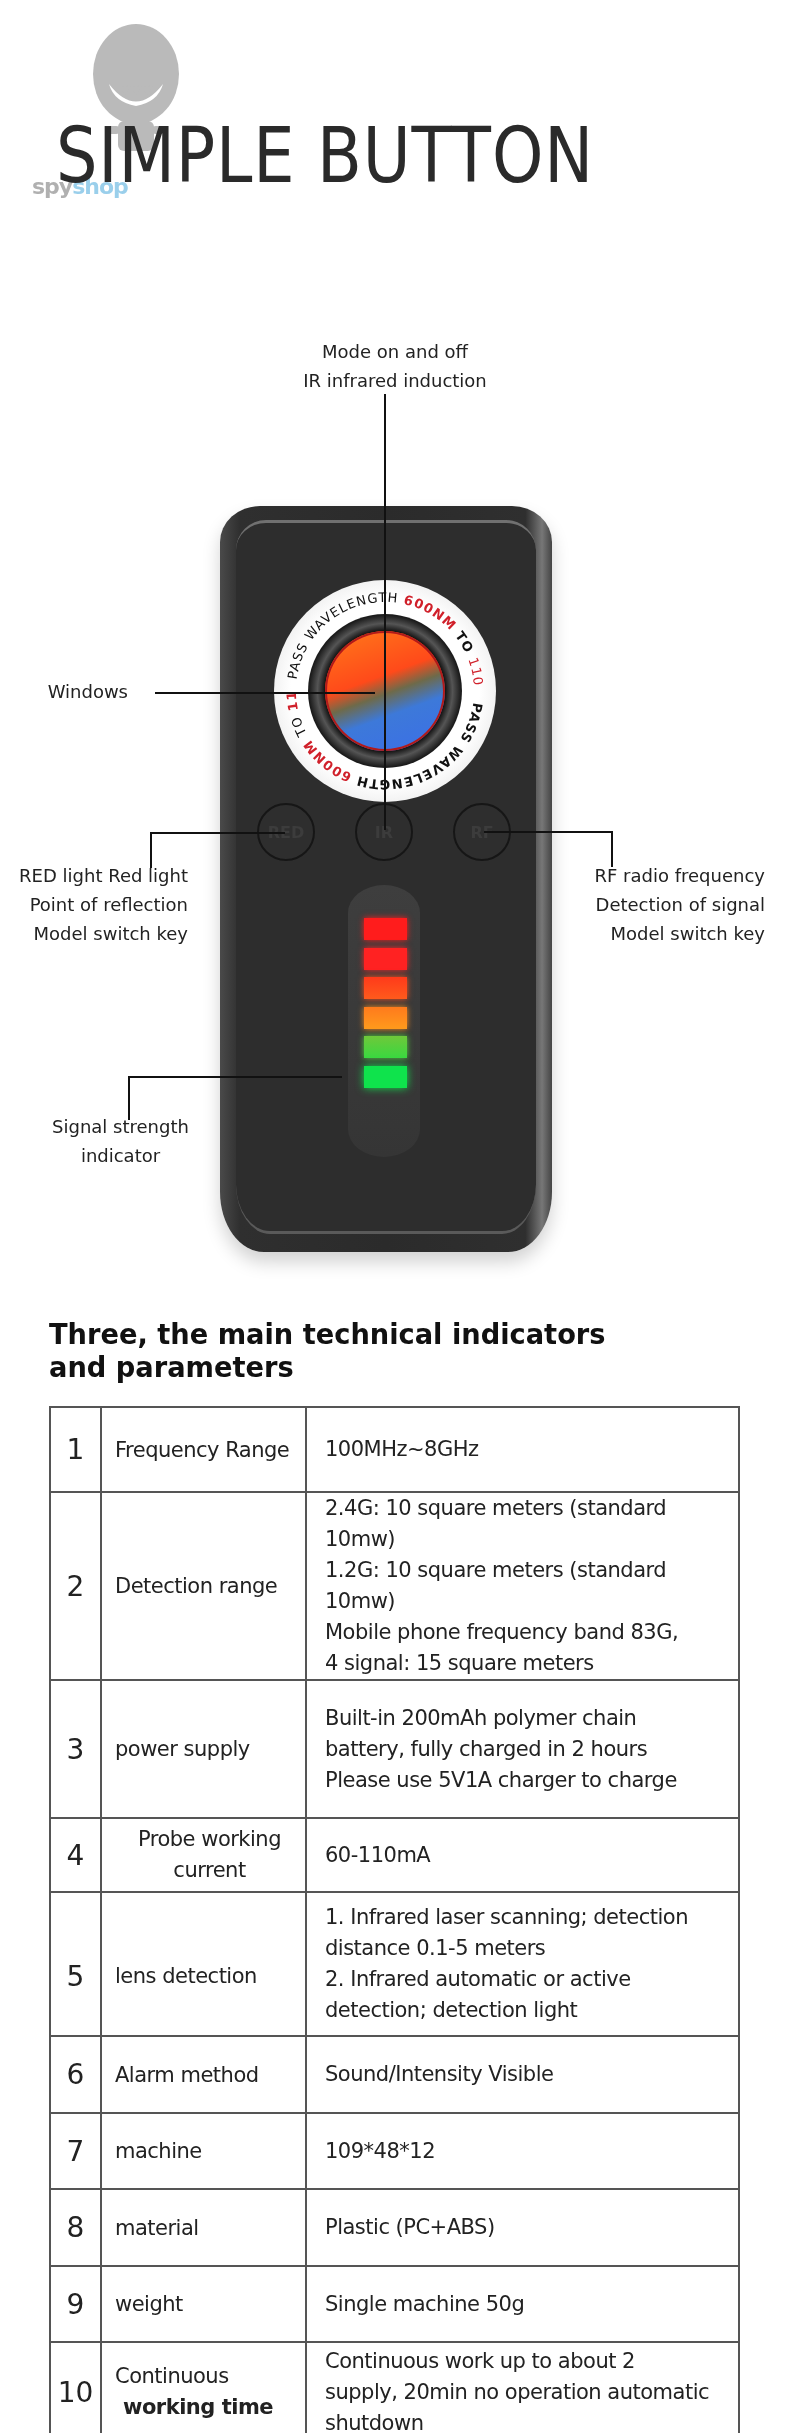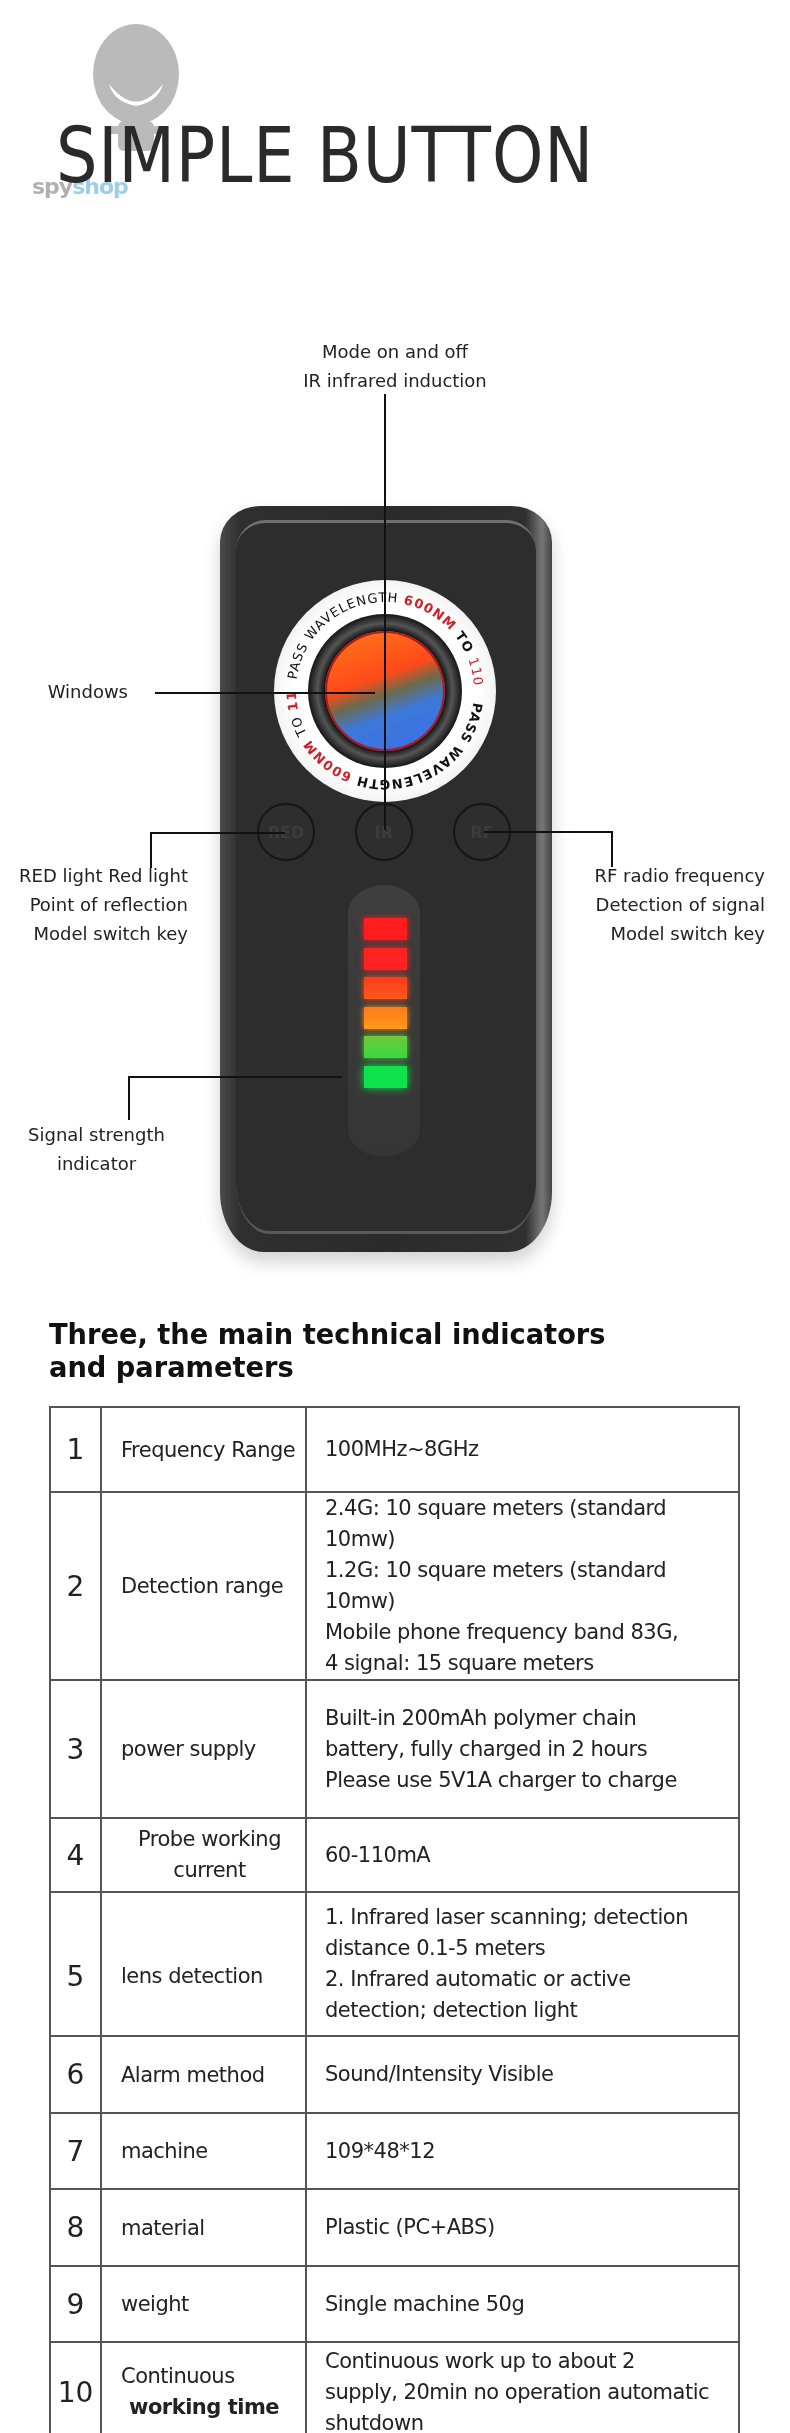--- a/index.html
+++ b/index.html
@@ -71,21 +71,21 @@
   }
   table.spec {
     position: absolute; left: 49px; top: 1406px; width: 691px;
     border-collapse: collapse; table-layout: fixed;
   }
   table.spec td {
     border: 2px solid #555; vertical-align: middle;
     font-family: "DejaVu Sans", sans-serif; color: #222;
   }
   .col-num { width: 51px; text-align: center; font-size: 28px; color: #111; }
-  .col-name { width: 205px; font-size: 21px; padding-left: 19px; line-height: 30px; letter-spacing: -0.5px; }
+  .col-name { width: 205px; font-size: 21px; padding-left: 13px; line-height: 30px; letter-spacing: -0.5px; }
   .col-val { font-size: 21px; padding-left: 18px; line-height: 31px; letter-spacing: -0.5px; }
   .col-val span { display: block; }
   .center-name { text-align: center; padding-left: 12px; }
 </style>
 </head>
 <body>
 
 <div class="logo">
   <svg width="120" height="140" viewBox="0 0 120 140" style="position:absolute;left:54px;top:0;">
     <ellipse cx="60" cy="50" rx="43" ry="50" fill="#b5b5b5"></ellipse>
@@ -170,21 +170,21 @@
 <div class="callout c-right" style="left:0px; top:861px; width:188px;">
   <span>RED light Red light</span>
   <span>Point of reflection</span>
   <span>Model switch key</span>
 </div>
 <div class="callout c-right" style="left:560px; top:861px; width:205px;">
   <span>RF radio frequency</span>
   <span>Detection of signal</span>
   <span>Model switch key</span>
 </div>
-<div class="callout c-center" style="left:4px; top:1112px; width:185px;margin-top:8px;">
+<div class="callout c-center" style="left:28px; top:1112px; width:185px;">
   <span>Signal strength</span>
   <span>indicator</span>
 </div>
 
 <h2 class="section-title">Three, the main technical indicators and parameters</h2>
 
 <table class="spec">
   <tbody>
       <tr style="height:85px;">
     <td class="col-num">1</td>

